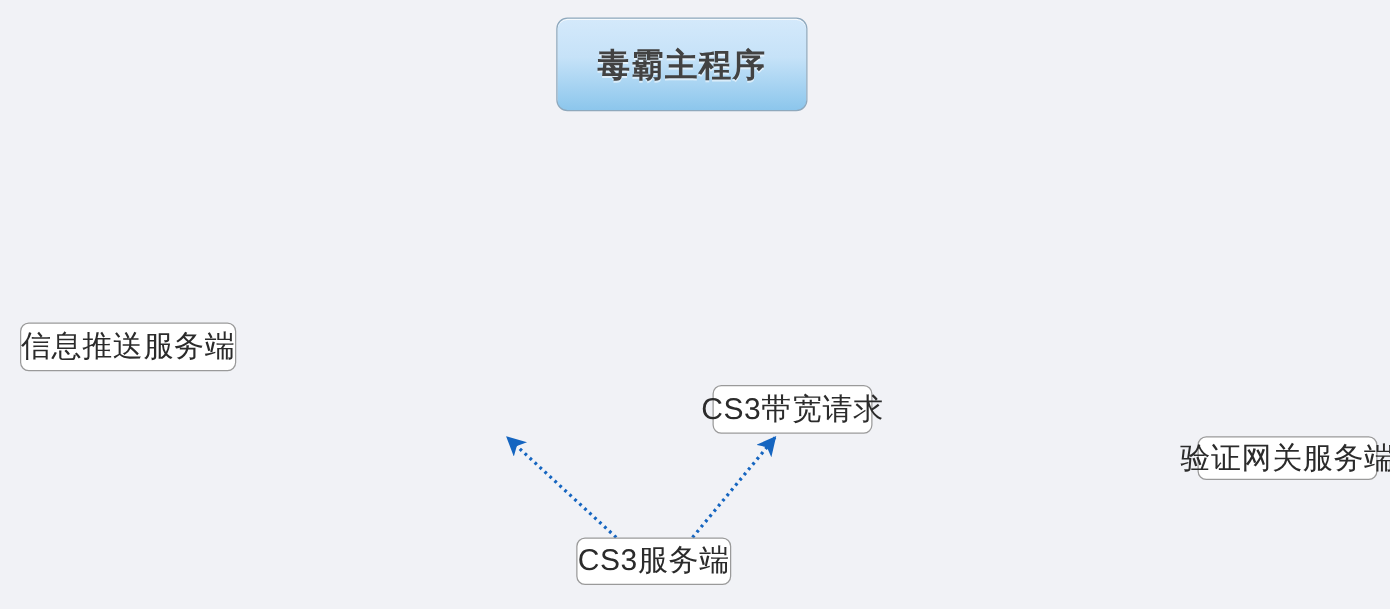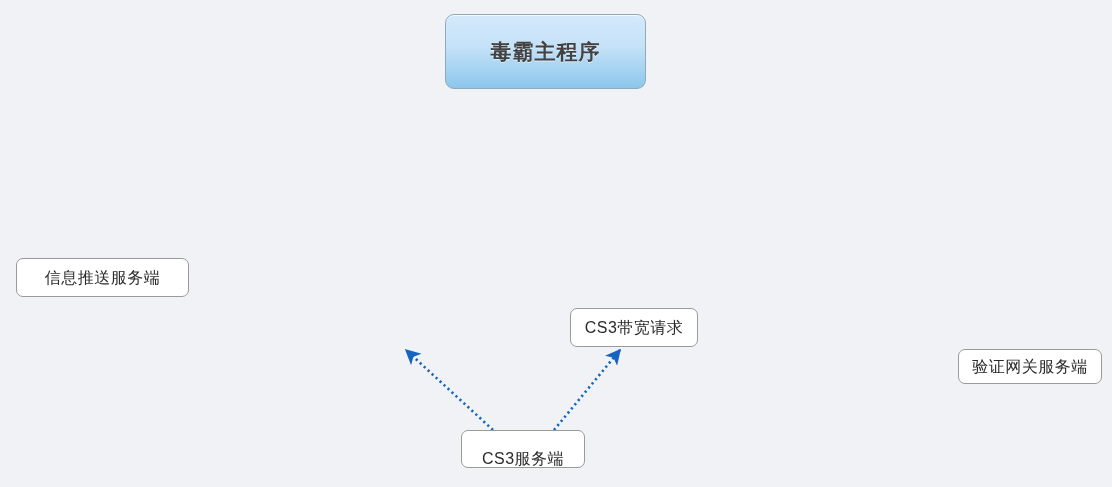--- a/index.html
+++ b/index.html
@@ -36,31 +36,31 @@
     align-items: center;
     justify-content: center;
     white-space: nowrap;
   }
   
   .node-plain {
     background: #ffffff;
     border: 1px solid #9a9a9a;
     border-radius: 7px;
     color: #2b2b2b;
-    font-size: 16px;
+    font-size: 24px;
     line-height: 1;
     letter-spacing: 0.5px;
   }
   
   .node-root {
     background: linear-gradient(to bottom, #d4e9fb 0%, #c6e2f8 42%, #a8d4f2 72%, #8cc6ec 100%);
     border: 1px solid #8fa9bd;
     border-radius: 9px;
     color: #424242;
-    font-size: 21px;
+    font-size: 26px;
     font-weight: bold;
     line-height: 1;
     letter-spacing: 1px;
     text-shadow: 0 1px 0 rgba(255,255,255,0.55);
     box-shadow: inset 0 1px 0 rgba(255,255,255,0.75);
   }
   .node-label {
     display: block;
   }
 </style>
@@ -85,21 +85,21 @@
 
   <div class="node node-plain" style="left:16px; top:258px; width:173px; height:39px;">
     <span class="node-label">信息推送服务端</span>
   </div>
 
 
   <div class="node node-plain" style="left:570px; top:308px; width:128px; height:39px;">
     <span class="node-label">CS3带宽请求</span>
   </div>
 
-  <div class="node node-plain" style="left:461px; top:430px; width:124px; height:38px;align-items:flex-end;">
+  <div class="node node-plain" style="left:461px; top:430px; width:124px; height:38px;">
     <span class="node-label">CS3服务端</span>
   </div>
 
   <div class="node node-plain" style="left:958px; top:349px; width:144px; height:35px;">
     <span class="node-label">验证网关服务端</span>
   </div>
 
 </div>
 
 </body></html>

